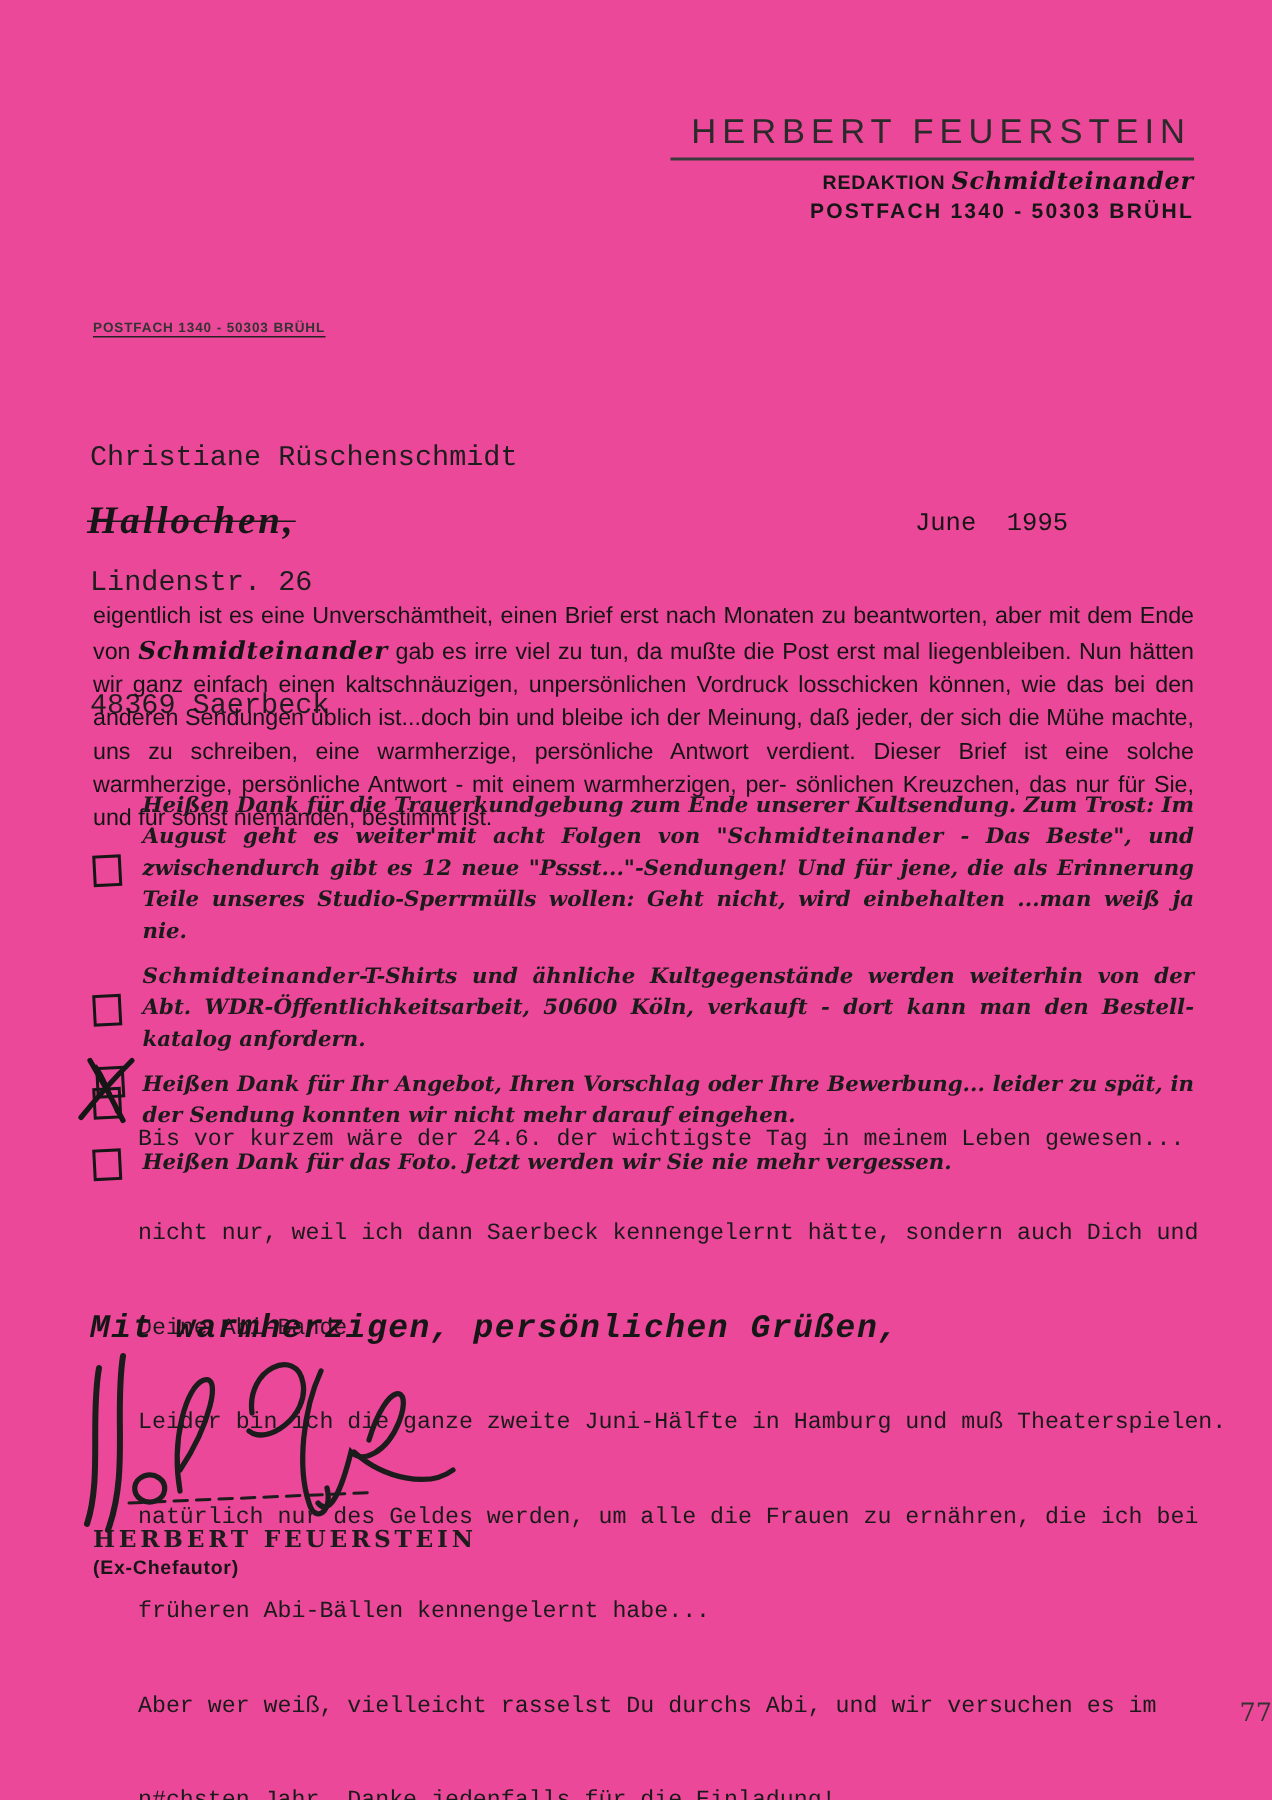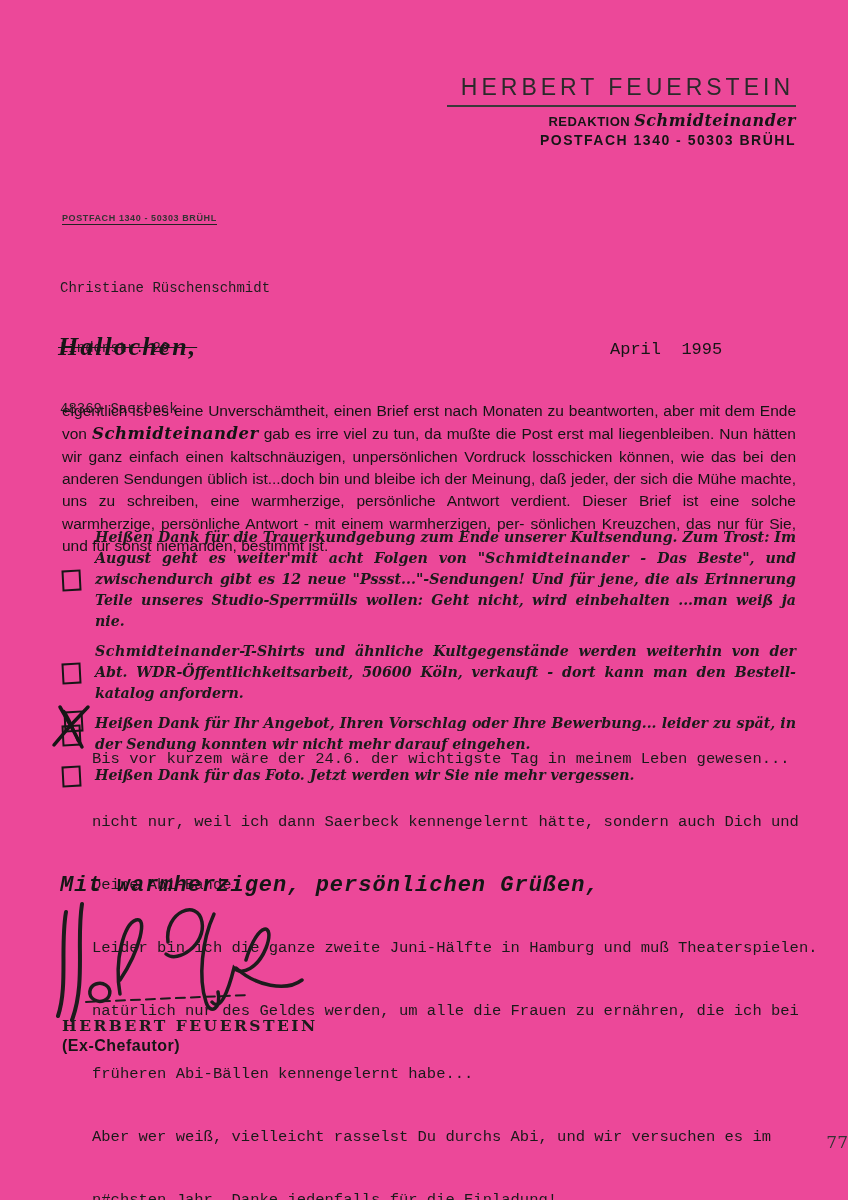--- a/index.html
+++ b/index.html
@@ -33,21 +33,21 @@
   .sender-line{
     position:absolute; top:213px; left:62px;
     font-size:9px; font-weight:bold; letter-spacing:.6px;
     border-bottom:1.5px solid #222; padding-bottom:1px;
     color:#333;
   }
   
   .recipient{
     position:absolute; top:237px; left:60px;
     font-family:"Liberation Mono", monospace;
-    font-size:14px; font-weight:500; line-height:1.45;
+    font-size:19px; font-weight:500; line-height:1.45;
     color:#1d1d1d; white-space:pre;
   }
   
   .date{
     position:absolute; top:340px; left:610px;
     font-family:"Liberation Mono", monospace;
     font-size:17px; font-weight:500; white-space:pre;
   }
   
   .salutation{
@@ -103,21 +103,21 @@
   
   .signature{position:absolute; top:898px; left:50px;}
   .sig-name{
     position:absolute; top:1016px; left:62px;
     font-family:"DejaVu Serif", serif;
     font-weight:bold; font-size:15.5px; letter-spacing:2.5px;
     color:#1c1c1c;
   }
   .sig-title{
     position:absolute; top:1037px; left:62px;
-    font-size:16px; font-weight:bold; letter-spacing:.5px;
+    font-size:13px; font-weight:bold; letter-spacing:.5px;
   }
   
   .page-number{
     position:absolute; top:1132px; left:0; width:100%;
     text-align:right;
     font-family:"DejaVu Serif", serif;
     font-size:17px; color:#333;
   }
 </style>
 </head>
@@ -132,21 +132,21 @@
   </div>
 
   <div class="sender-line">POSTFACH 1340 - 50303 BRÜHL</div>
 
   <div class="recipient">
     <div>Christiane Rüschenschmidt</div>
     <div>Lindenstr. 26</div>
     <div>48369 Saerbeck</div>
   </div>
 
-  <div class="date">April  1995</div>
+  <div class="date">June  1995</div>
 
   <div class="salutation">Hallochen,</div>
 
   <p class="body-par"><span>eigentlich ist es eine Unverschämtheit, einen Brief erst nach Monaten zu beantworten, aber mit dem Ende von </span><span class="script">Schmidteinander</span><span> gab es irre viel zu tun, da mußte die Post erst mal liegenbleiben. Nun hätten wir ganz einfach einen kaltschnäuzigen, unpersönlichen Vordruck losschicken können, wie das bei den anderen Sendungen üblich ist...doch bin und bleibe ich der Meinung, daß jeder, der sich die Mühe machte, uns zu schreiben, eine warmherzige, persönliche Antwort verdient. Dieser Brief ist eine solche warmherzige, persönliche Antwort - mit einem warmherzigen, per- sönlichen Kreuzchen, das nur für Sie, und für sonst niemanden, bestimmt ist.</span></p>
 
   <div class="checklist">
     <div class="check-item">
       <span class="checkbox"></span>
       <p class="check-text"><span>Heißen Dank für die Trauerkundgebung zum Ende unserer Kultsendung. Zum Trost: Im August geht es weiter'mit acht Folgen von "</span><span class="script">Schmidteinander</span><span> - Das Beste", und zwischendurch gibt es 12 neue "Pssst..."-Sendungen! Und für jene, die als Erinnerung Teile unseres Studio-Sperrmülls wollen: Geht nicht, wird einbehalten ...man weiß ja nie.</span></p>
     </div>

